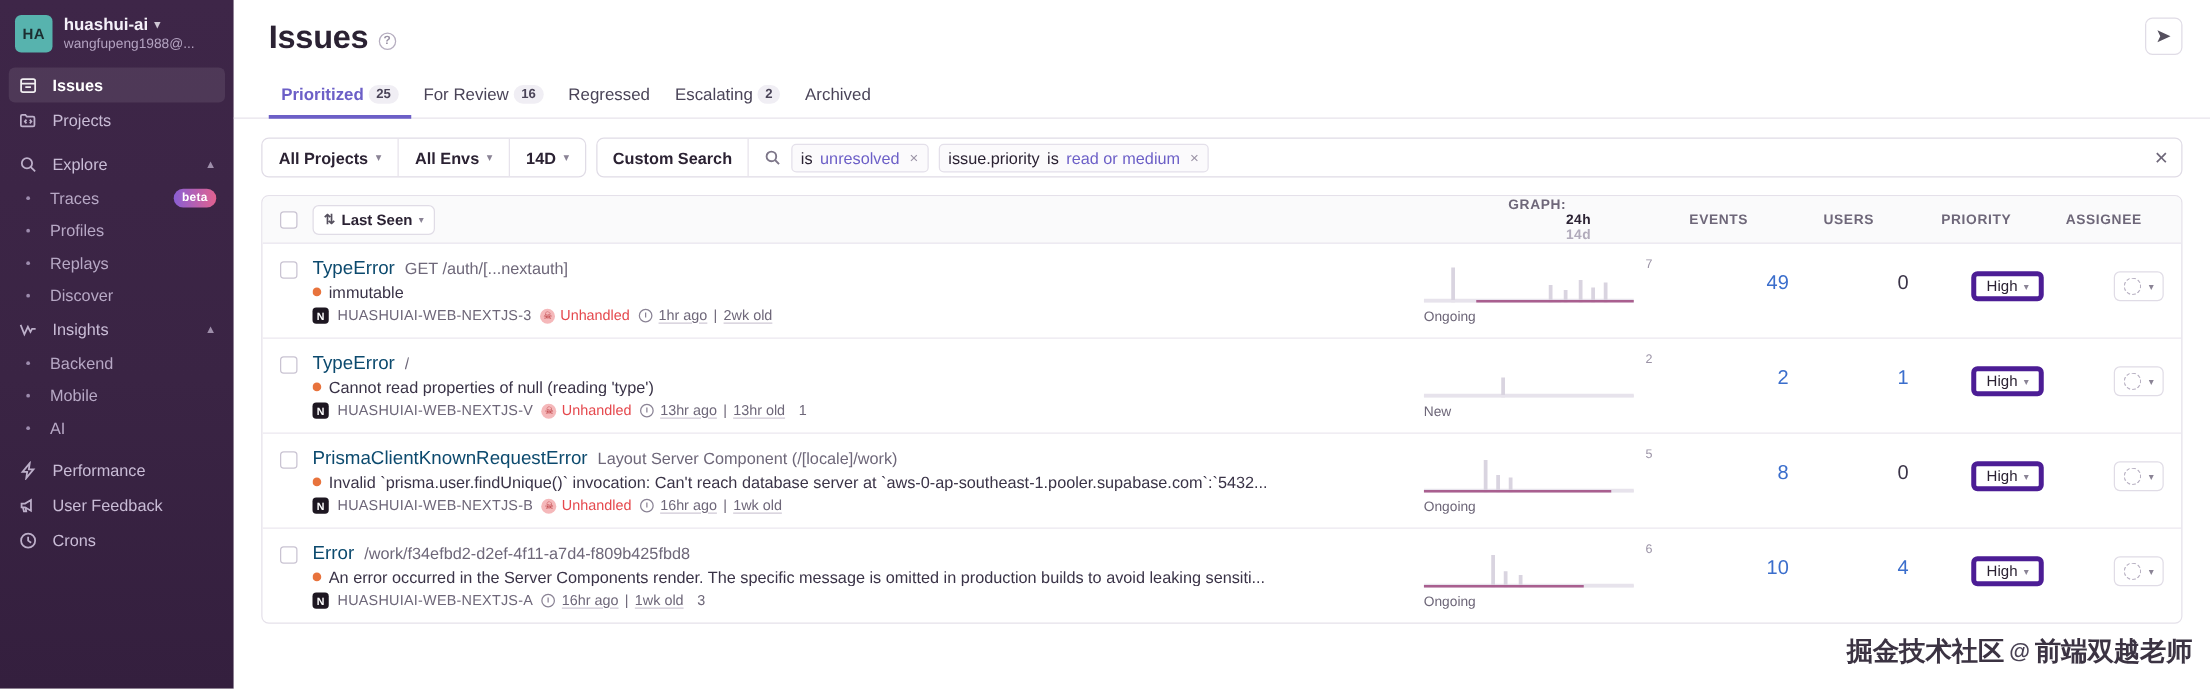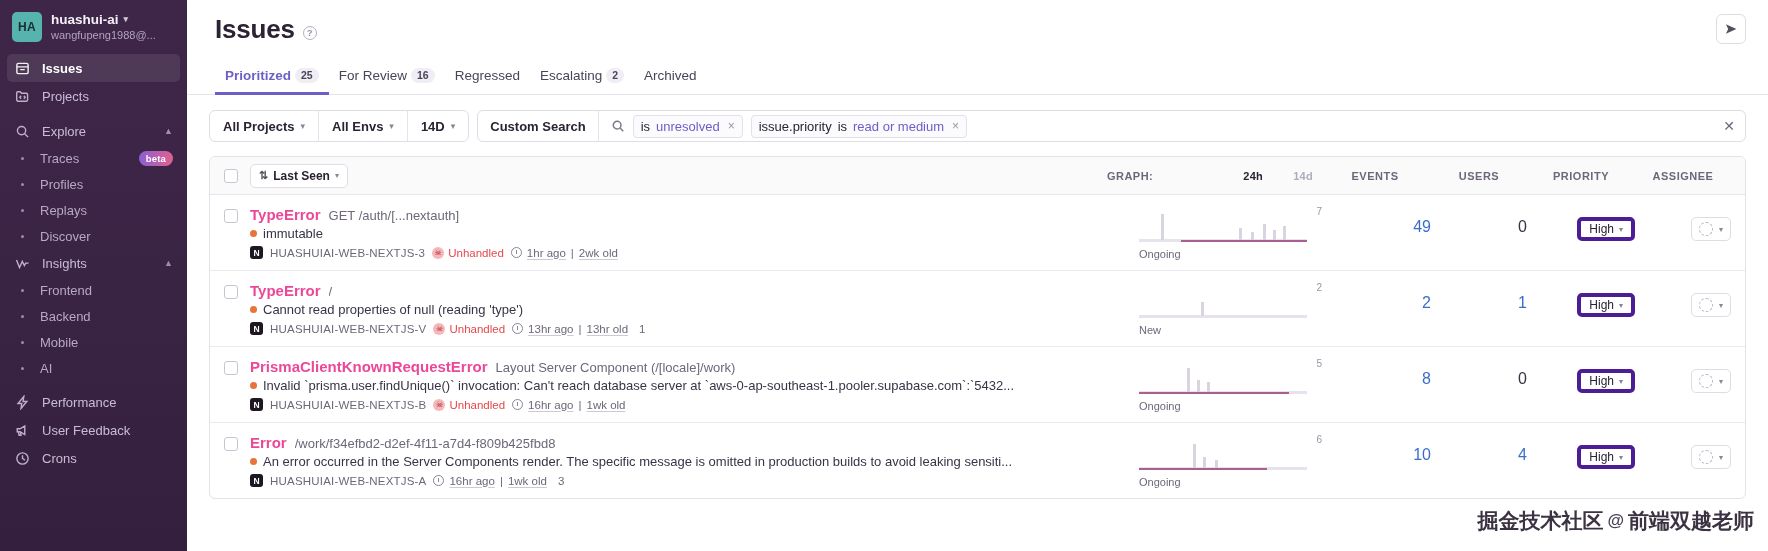--- a/index.html
+++ b/index.html
@@ -132,39 +132,39 @@
     width: 14px; height: 14px; border: 1px solid #c9c3d2; border-radius: 3px;
     background: #fff; flex: 0 0 14px;
   }
   .sort-btn {
     display: flex; align-items: center; gap: 5px; margin-left: 12px; height: 24px;
     border: 1px solid #e0dce6; border-radius: 5px; background: #fff; padding: 0 8px;
     font-size: 12px; color: #2b2233; font-weight: 600; letter-spacing: 0;
   }
   .sort-btn .chev { font-size: 8px; color: #8a8395; font-weight: 400; }
   .sort-btn .updown { font-size: 11px; color: #55505e; }
-  .th-graph { margin-left: auto; display: flex; align-items: center; gap: 18px; }
+  .th-graph { margin-left: auto; display: flex; align-items: center; gap: 0; flex-direction: column; }
   .th-graph .lbl { margin-right: 66px; }
   .gbtn { font-size: 11px; font-weight: 600; letter-spacing: .3px; padding: 0 6px; color: #b1abbb; }
   .gbtn.sel { color: #2b2233; }
   .th-col { text-align: center; font-weight: 700; }
   .th-events { width: 112px; }
   .th-users  { width: 96px; }
   .th-prio   { width: 108px; }
   .th-assign { width: 96px; }
 
   .row {
     display: flex; align-items: flex-start; padding: 11px 14px 10px 14px;
     border-bottom: 1px solid #ece8f0; min-height: 72px;
   }
   .row:last-child { border-bottom: none; }
   .row .chkbox { margin-top: 3px; }
   .row-main { margin-left: 12px; min-width: 0; flex: 1; }
   .row-title { display: flex; align-items: baseline; gap: 8px; white-space: nowrap; overflow: hidden; }
-  .etype { font-size: 15px; font-weight: 700; color: #ec4899; }
+  .etype { font-size: 15px; font-weight: 400; color: #0c4a6e; }
   .eloc { font-size: 13px; color: #6e6779; overflow: hidden; text-overflow: ellipsis; }
   .emsg {
     display: flex; align-items: center; gap: 6px; font-size: 13px; color: #3a3347;
     margin-top: 3px; white-space: nowrap; overflow: hidden; max-width: 790px;
   }
   .emsg .lvl { width: 7px; height: 7px; border-radius: 50%; background: #e8733c; flex: 0 0 7px; }
   .emsg .txt { overflow: hidden; text-overflow: ellipsis; }
   .meta { display: flex; align-items: center; gap: 7px; margin-top: 5px; font-size: 11.5px; color: #6e6779; }
   .proj-badge {
     width: 13px; height: 13px; background: #1d1721; color: #fff; border-radius: 3px;
@@ -292,26 +292,20 @@
               <path d="M1.6 4.2l3.2 8 3-6.4 2.2 4.4 1.4-2.6h3"></path>
             </svg>
         </span>
         <span>Insights</span>
         <span class="caret">▲</span>
       </div>
       <div class="nav-sub">
         <span class="dot-wrap">
             <span class="dot"></span>
           </span>
-        <span>Frontend</span>
-      </div>
-      <div class="nav-sub">
-        <span class="dot-wrap">
-            <span class="dot"></span>
-          </span>
         <span>Backend</span>
       </div>
       <div class="nav-sub">
         <span class="dot-wrap">
             <span class="dot"></span>
           </span>
         <span>Mobile</span>
       </div>
       <div class="nav-sub">
         <span class="dot-wrap">

